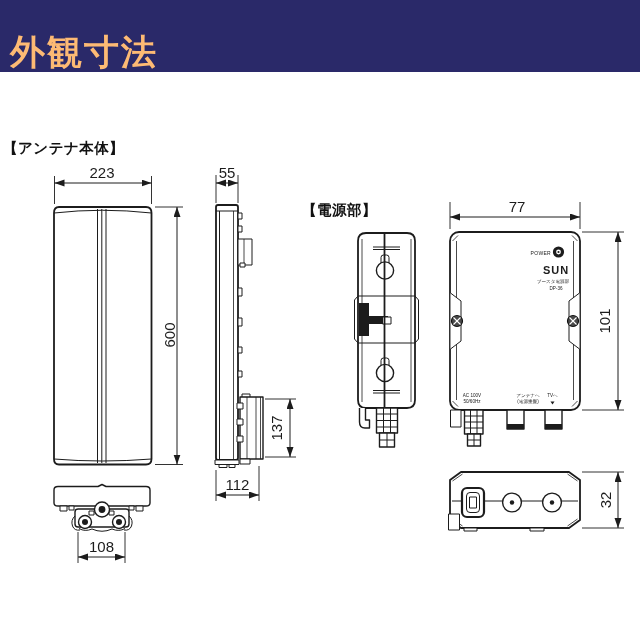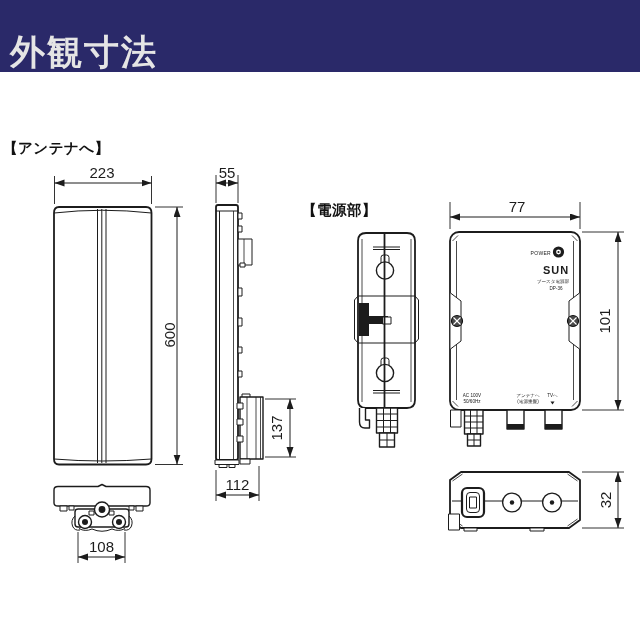--- a/index.html
+++ b/index.html
@@ -1,20 +1,20 @@
 <!DOCTYPE html>
 <html><head>
 <meta charset="utf-8">
 <style>
   html,body{margin:0;padding:0;background:#fff;}
   .stage{position:relative;width:640px;height:640px;background:#ffffff;overflow:hidden;
          font-family:"Liberation Sans",sans-serif;color:#1c1c1c;}
   .header{position:absolute;left:0;top:0;width:640px;height:72px;background:#2a2969;
           display:flex;align-items:flex-end;}
-  .header .title{color:#e5e5e5;font-size:35px;font-weight:bold;line-height:1;
+  .header .title{color:#fdba74;font-size:35px;font-weight:bold;line-height:1;
                  padding:0 0 3px 10px;letter-spacing:2px;}
   .sec-label{position:absolute;font-size:14.5px;font-weight:600;color:#111;letter-spacing:0.5px;white-space:nowrap;}
   .sec-antenna{left:3px;top:139px;}
   .sec-power{left:302px;top:181px;margin-top:20px;}
   svg{position:absolute;left:0;top:0;}
   .o2{fill:none;stroke:#1c1c1c;stroke-width:1.8;stroke-linejoin:round;}
   .o15{fill:none;stroke:#1c1c1c;stroke-width:1.4;stroke-linejoin:round;}
   .o1{fill:none;stroke:#1c1c1c;stroke-width:1;stroke-linejoin:round;}
   .o07{fill:none;stroke:#1c1c1c;stroke-width:0.8;}
   .wf{fill:#ffffff;}
@@ -28,21 +28,21 @@
 </style>
 </head>
 <body>
 
 <div class="stage">
 
   <div class="header">
     <span class="title">外観寸法</span>
   </div>
 
-  <div class="sec-label sec-antenna">【アンテナへ】</div>
+  <div class="sec-label sec-antenna">【アンテナ本体】</div>
   <div class="sec-label sec-power">【電源部】</div>
 
   <svg width="640" height="640" viewBox="0 0 640 640">
     <defs>
       <marker id="da" markerUnits="userSpaceOnUse" markerWidth="12" markerHeight="8" refX="10" refY="3.5" orient="auto-start-reverse">
         <path d="M0,0 L10,3.5 L0,7 Z" fill="#1c1c1c"></path>
       </marker>
     </defs>
 
     <g>

